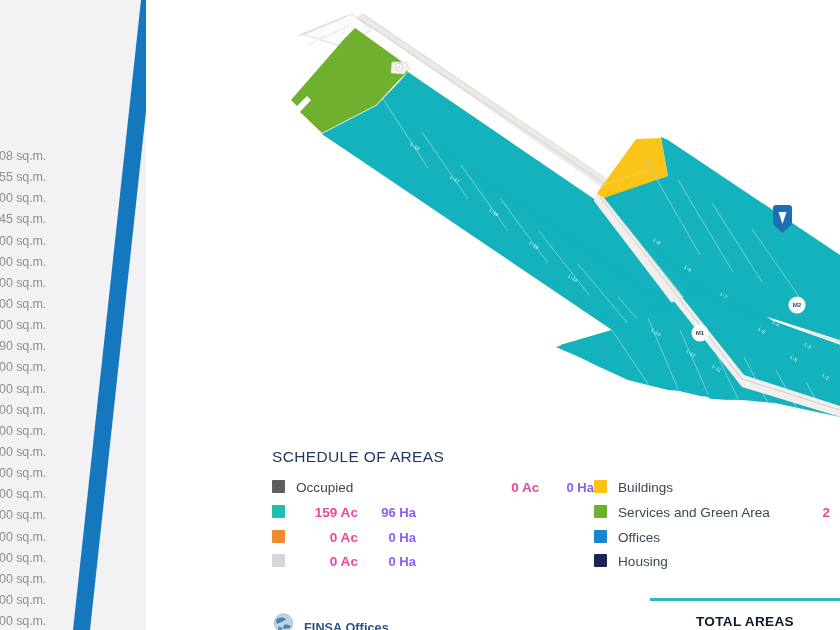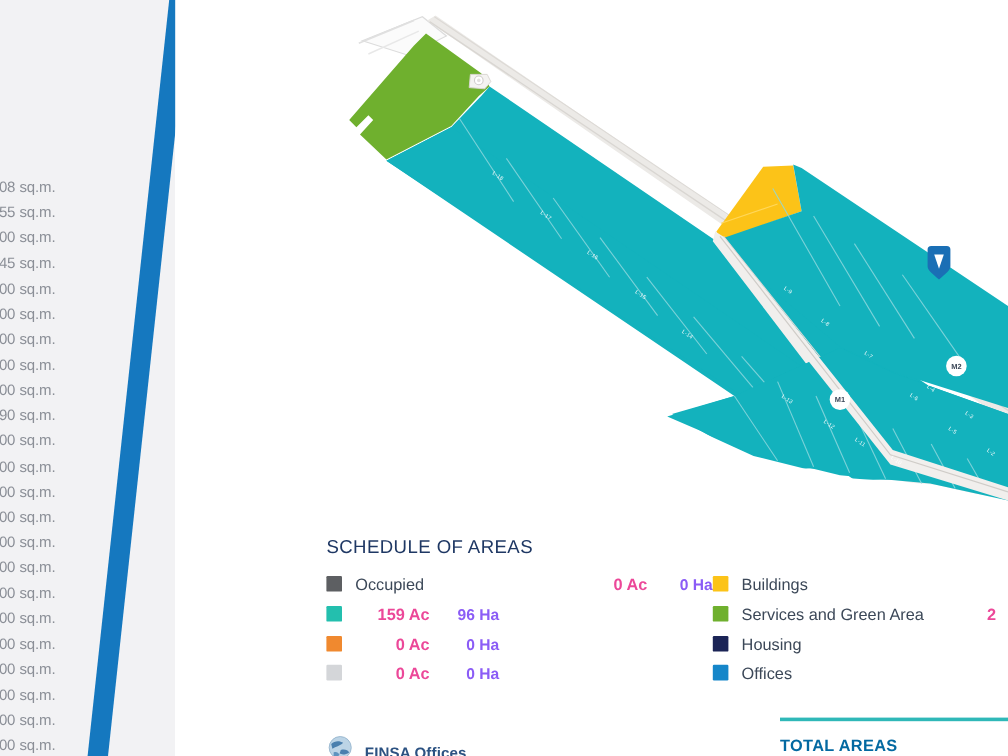--- a/index.html
+++ b/index.html
@@ -190,24 +190,25 @@
     width: 246px;
     margin-bottom: 13px;
   }
   #totals-row {
     display: flex;
     align-items: center;
   }
   #totals-label {
     font-size: 13.6px;
     font-weight: bold;
-    color: #0369a1;
+    color: #0f172a;
     letter-spacing: 0.3px;
     width: 150px;
     white-space: nowrap;
+    margin-left: 46px;
   }
   #totals-ac {
     font-size: 13.6px;
     font-weight: bold;
     color: #2c7fa8;
     width: 62px;
     text-align: right;
     white-space: nowrap;
   }
 </style>
@@ -423,27 +424,27 @@
             <span class="swatch" style="background: rgb(252, 195, 24);"></span>
             <span class="legend-label">Buildings</span>
             <span class="val-ac"></span>
           </div>
           <div class="legend-row">
             <span class="swatch" style="background: rgb(111, 176, 46);"></span>
             <span class="legend-label">Services and Green Area</span>
             <span class="val-ac">2</span>
           </div>
           <div class="legend-row">
+            <span class="swatch" style="background: rgb(21, 134, 201);"></span>
+            <span class="legend-label">Offices</span>
+            <span class="val-ac"></span>
+          </div>
+          <div class="legend-row">
             <span class="swatch" style="background: rgb(27, 36, 86);"></span>
             <span class="legend-label">Housing</span>
-            <span class="val-ac"></span>
-          </div>
-          <div class="legend-row">
-            <span class="swatch" style="background: rgb(21, 134, 201);"></span>
-            <span class="legend-label">Offices</span>
             <span class="val-ac"></span>
           </div>
         </div>
     </div>
 
     <div id="finsa-row">
       <svg id="finsa-icon" viewBox="0 0 23 30">
         <path d="M11.5 29 L7.5 19 L15.5 19 Z" fill="#2c5282"></path>
         <circle cx="11.5" cy="10" r="9.2" fill="#bcd4e6"></circle>
         <circle cx="11.5" cy="10" r="9.2" fill="none" stroke="#9ab8d0" stroke-width="0.8"></circle>

